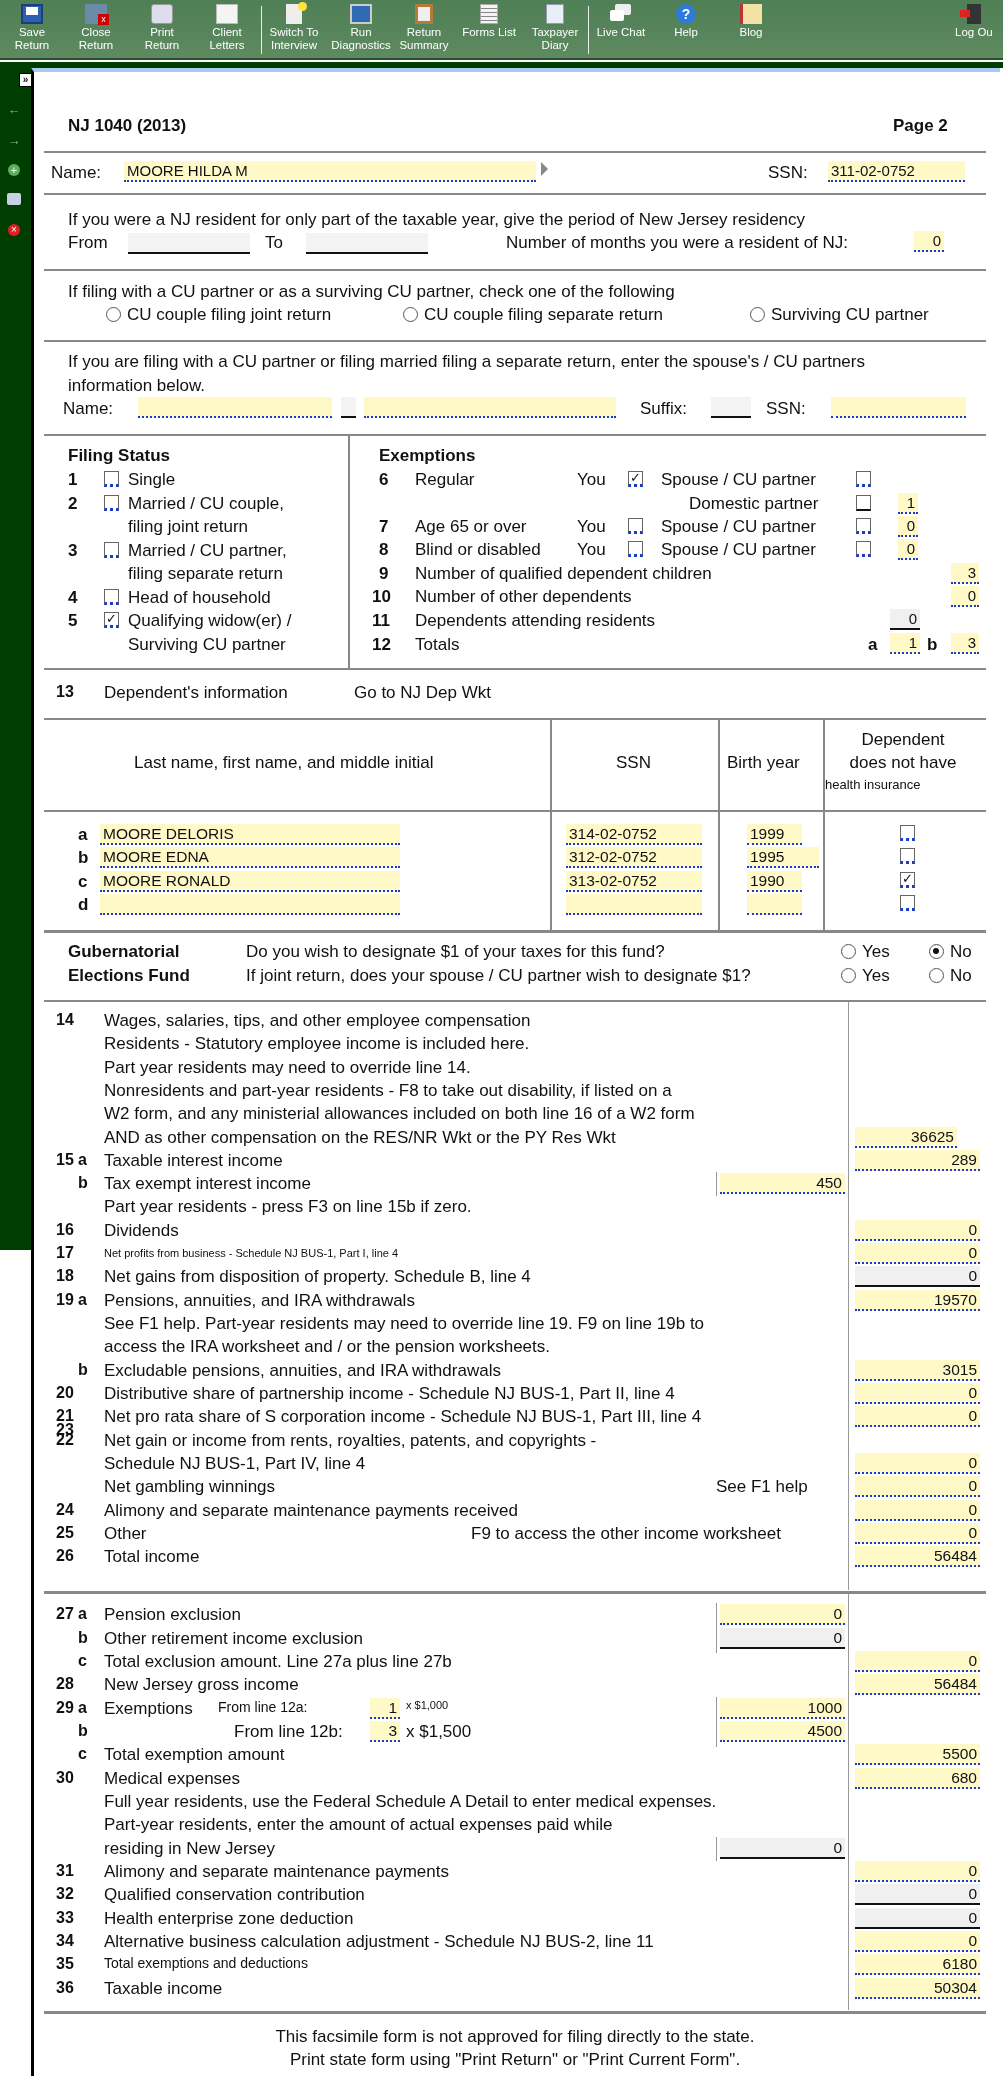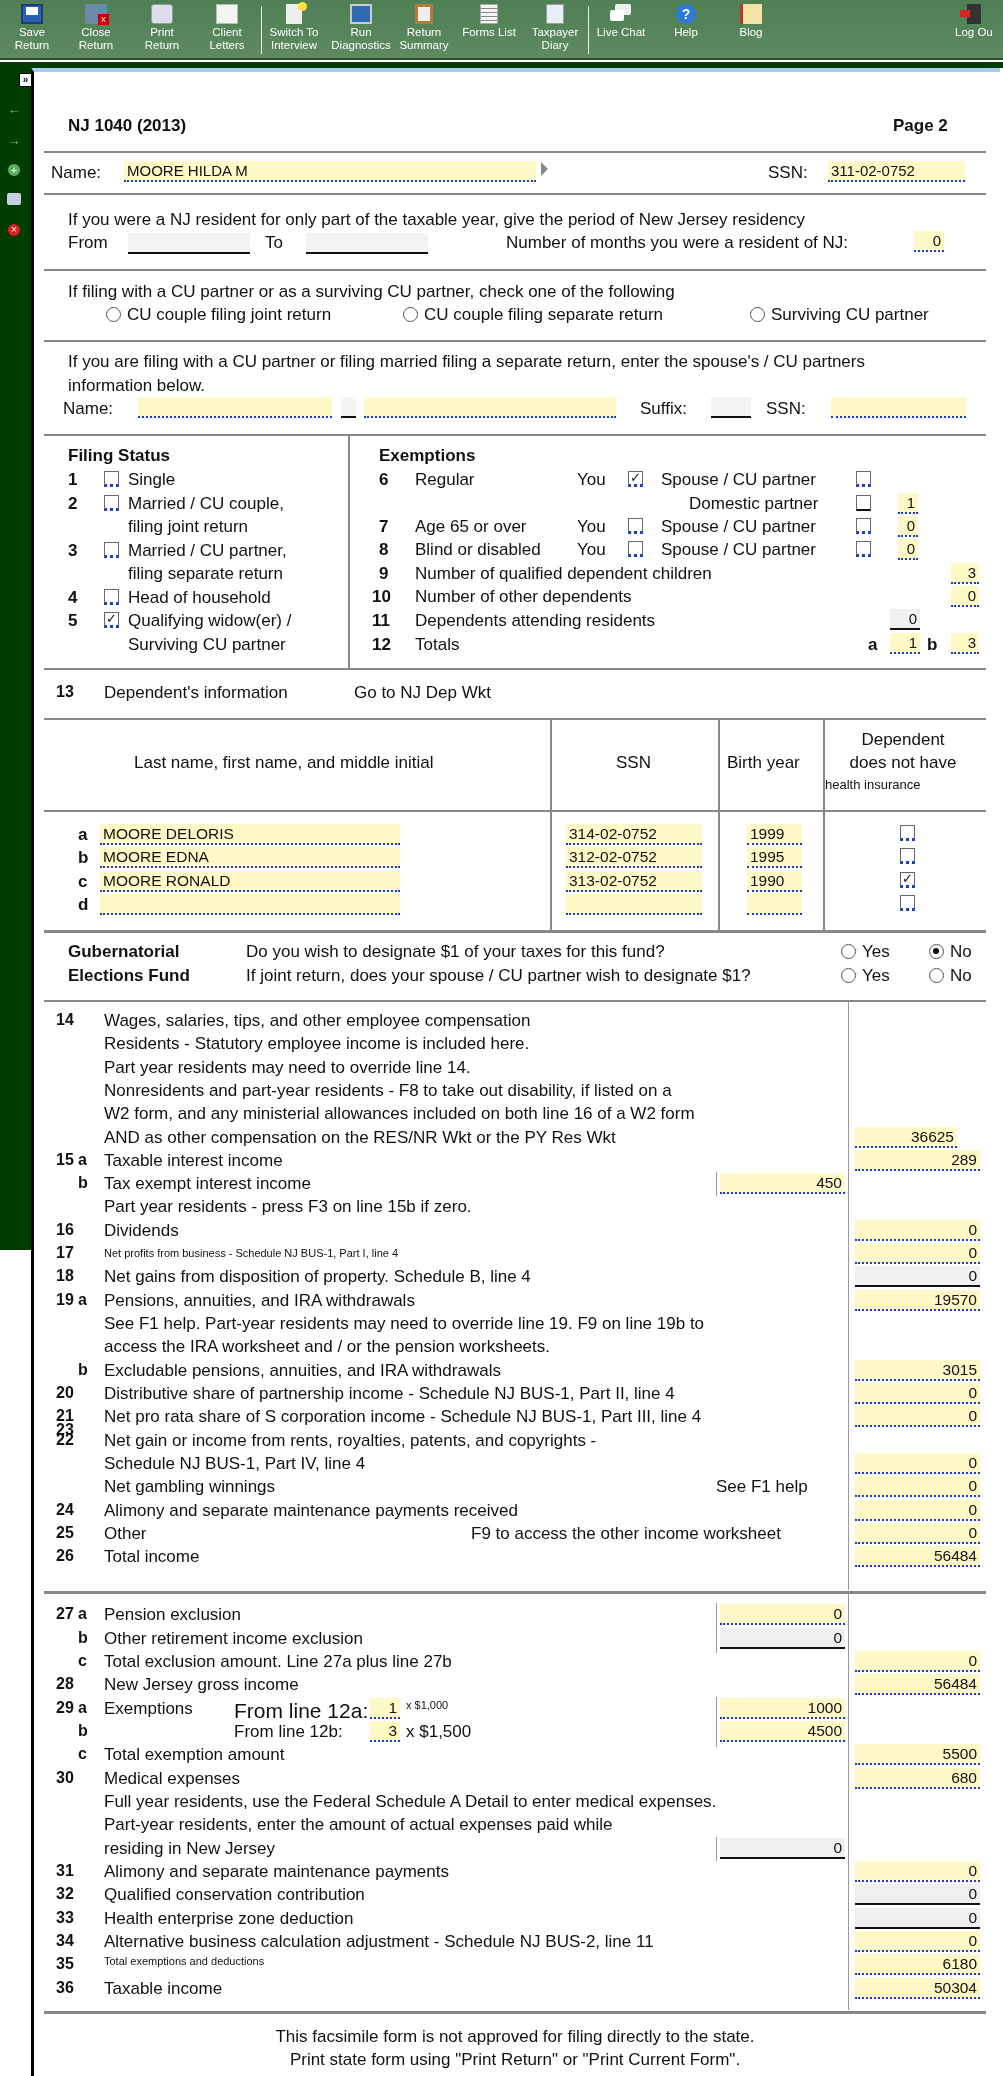--- a/index.html
+++ b/index.html
@@ -195,21 +195,21 @@
 <div class="hr" style="top:810px"></div>
 
 <div class="ln" style="left:78px;top:825px">a</div>
 <div class="fld nar" style="left:100px;top:824px;width:300px">MOORE DELORIS</div>
 <div class="fld nar" style="left:566px;top:824px;width:136px">314-02-0752</div>
 <div class="fld nar" style="left:747px;top:824px;width:55px">1999</div>
 <div class="cb" style="left:900px;top:825px"></div>
 <div class="ln" style="left:78px;top:848px">b</div>
 <div class="fld nar" style="left:100px;top:847px;width:300px">MOORE EDNA</div>
 <div class="fld nar" style="left:566px;top:847px;width:136px">312-02-0752</div>
-<div class="fld nar" style="left:747px;top:847px;width:55px">1995</div>
+<div class="fld nar" style="left:747px;top:847px;width:72px">1995</div>
 <div class="cb" style="left:900px;top:848px"></div>
 <div class="ln" style="left:78px;top:872px">c</div>
 <div class="fld nar" style="left:100px;top:871px;width:300px">MOORE RONALD</div>
 <div class="fld nar" style="left:566px;top:871px;width:136px">313-02-0752</div>
 <div class="fld nar" style="left:747px;top:871px;width:55px">1990</div>
 <div class="cb" style="left:900px;top:872px">✓</div>
 <div class="ln" style="left:78px;top:895px">d</div>
 <div class="fld nar" style="left:100px;top:894px;width:300px"></div>
 <div class="fld nar" style="left:566px;top:894px;width:136px"></div>
 <div class="fld nar" style="left:747px;top:894px;width:55px"></div>
@@ -310,21 +310,21 @@
 <div class="ln nar" style="left:78px;top:1652px;font-size:16px">c</div>
 <div class="a nar" style="left:104px;top:1652px;font-size:17px">Total exclusion amount.  Line 27a plus line 27b</div>
 <div class="fld r nar" style="left:855px;top:1651px;width:125px">0</div>
 <div class="ln nar" style="left:56px;top:1675px;font-size:16px">28</div>
 <div class="a nar" style="left:104px;top:1675px;font-size:17px">New Jersey gross income</div>
 <div class="fld r nar" style="left:855px;top:1674px;width:125px">56484</div>
 <div class="vr" style="left:716px;top:1603px;width:1px;height:50px;background:#999"></div>
 <div class="ln nar" style="left:56px;top:1699px;font-size:16px">29</div>
 <div class="ln nar" style="left:78px;top:1699px;font-size:16px">a</div>
 <div class="a nar" style="left:104px;top:1699px;font-size:17px">Exemptions</div>
-<div class="a nar" style="left:234px;top:1699px;font-size:21px">From line 12a:</div>
+<div class="a nar" style="left:218px;top:1699px;font-size:14px">From line 12a:</div>
 <div class="fld r nar" style="left:370px;top:1698px;width:30px">1</div>
 <div class="a nar" style="left:406px;top:1699px;font-size:11px">x $1,000</div>
 <div class="fld r nar" style="left:720px;top:1698px;width:125px">1000</div>
 <div class="ln nar" style="left:78px;top:1722px;font-size:16px">b</div>
 <div class="a nar" style="left:234px;top:1722px;font-size:17px">From line 12b:</div>
 <div class="fld r nar" style="left:370px;top:1721px;width:30px">3</div>
 <div class="a nar" style="left:406px;top:1722px;font-size:17px">x $1,500</div>
 <div class="fld r nar" style="left:720px;top:1721px;width:125px">4500</div>
 <div class="vr" style="left:716px;top:1697px;width:1px;height:50px;background:#999"></div>
 <div class="ln nar" style="left:78px;top:1745px;font-size:16px">c</div>
@@ -344,17 +344,17 @@
 <div class="ln nar" style="left:56px;top:1885px;font-size:16px">32</div>
 <div class="a nar" style="left:104px;top:1885px;font-size:17px">Qualified conservation contribution</div>
 <div class="fld r nar gray" style="left:855px;top:1884px;width:125px">0</div>
 <div class="ln nar" style="left:56px;top:1909px;font-size:16px">33</div>
 <div class="a nar" style="left:104px;top:1909px;font-size:17px">Health enterprise zone deduction</div>
 <div class="fld r nar gray" style="left:855px;top:1908px;width:125px">0</div>
 <div class="ln nar" style="left:56px;top:1932px;font-size:16px">34</div>
 <div class="a nar" style="left:104px;top:1932px;font-size:17px">Alternative business calculation adjustment - Schedule NJ BUS-2,  line 11</div>
 <div class="fld r nar" style="left:855px;top:1931px;width:125px">0</div>
 <div class="ln nar" style="left:56px;top:1955px;font-size:16px">35</div>
-<div class="a nar" style="left:104px;top:1955px;font-size:11px">Total exemptions and deductions</div>
+<div class="a nar" style="left:104px;top:1955px;font-size:14px">Total exemptions and deductions</div>
 <div class="fld r nar" style="left:855px;top:1954px;width:125px">6180</div>
 <div class="ln nar" style="left:56px;top:1979px;font-size:16px">36</div>
 <div class="a nar" style="left:104px;top:1979px;font-size:17px">Taxable income</div>
 <div class="fld r nar" style="left:855px;top:1978px;width:125px">50304</div>
 
 </body></html>

